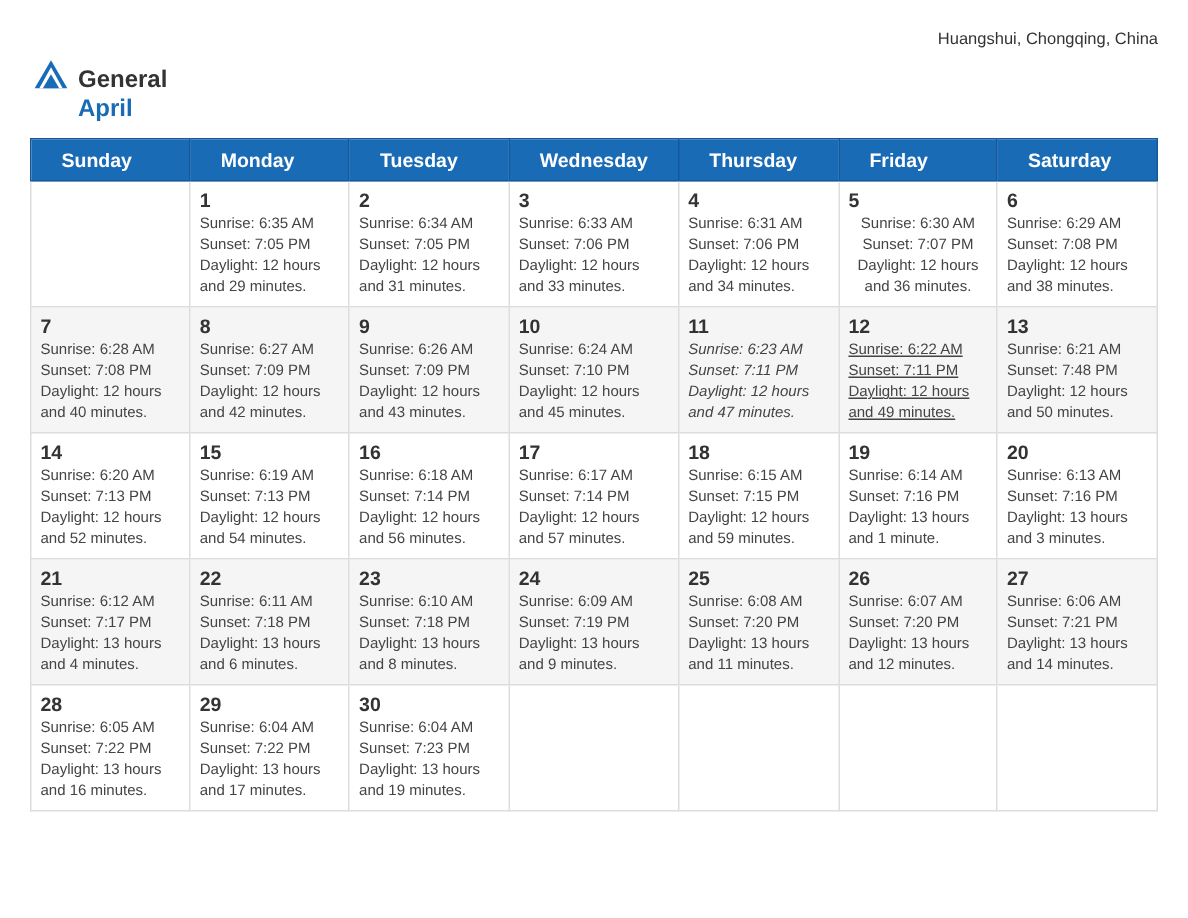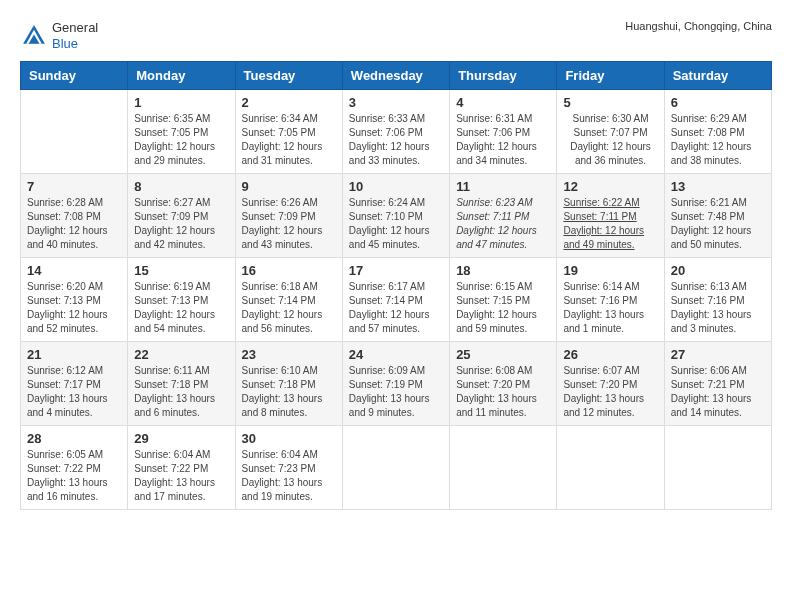--- a/index.html
+++ b/index.html
@@ -17,23 +17,24 @@
       margin-bottom: 10px;
     }
     .logo {
       display: flex;
       align-items: center;
       gap: 4px;
     }
     .logo-text {
       display: flex;
       flex-direction: column;
-      font-size: 13px;
-      font-weight: normal;
+      font-size: 16px;
+      font-weight: bold;
       line-height: 1.2;
+      margin-top: 24px;
     }
     .logo-general { color: #333; }
     .logo-blue { color: #1a6bb5; }
     .logo-icon {
       width: 28px;
       height: 28px;
     }
     .title-section {
       text-align: right;
     }
@@ -48,21 +49,21 @@
     }
     .calendar {
       width: 100%;
       border-collapse: collapse;
       border: 1px solid #ccc;
     }
     .calendar th {
       background: #1a6bb5;
       color: white;
       text-align: left;
-      padding: 6px 8px;
+      padding: 6px 20px;
       font-size: 13px;
       font-weight: bold;
       border: 1px solid #1558a0;
     }
     .calendar td {
       vertical-align: top;
       padding: 5px 6px;
       border: 1px solid #ddd;
       font-size: 10px;
       color: #333;
@@ -100,21 +101,21 @@
 
 <div class="header-section">
   <div class="logo">
     <svg class="logo-icon" viewBox="0 0 36 36">
       <polygon points="18,4 32,28 4,28" fill="#1a6bb5"></polygon>
       <polygon points="18,10 28,28 8,28" fill="white"></polygon>
       <polygon points="18,16 25,28 11,28" fill="#1a6bb5"></polygon>
     </svg>
     <div class="logo-text">
       <span class="logo-general">General</span>
-      <span class="logo-blue">Blue</span>
+      <span class="logo-blue">April</span>
     </div>
   </div>
   <div class="title-section">
     <div class="location-title">Huangshui, Chongqing, China</div>
   </div>
 </div>
 
 <table class="calendar">
   <thead>
     <tr>

